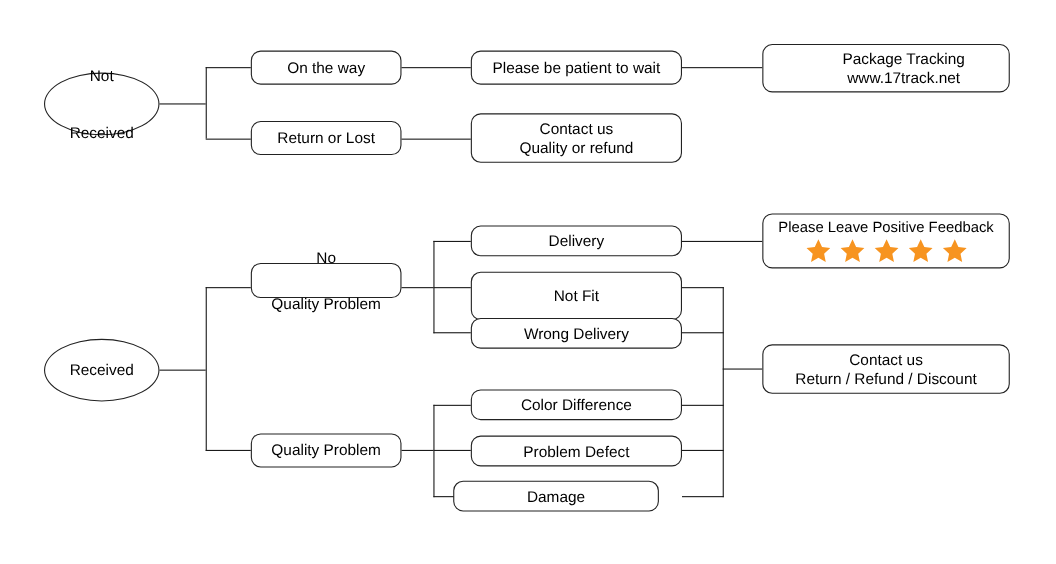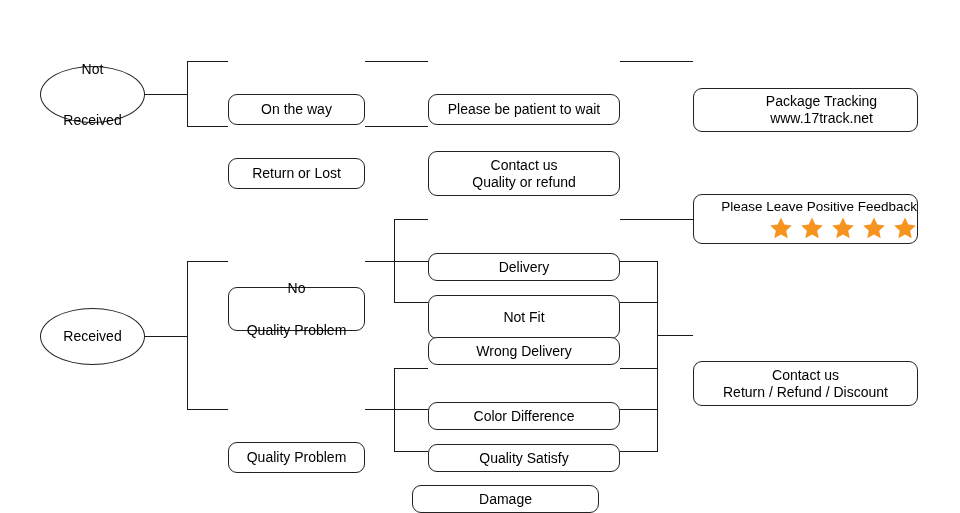--- a/index.html
+++ b/index.html
@@ -27,21 +27,20 @@
     display: flex;
     flex-direction: column;
     align-items: center;
     justify-content: center;
     text-align: center;
     color: #000000;
     z-index: 3;
   }
   .node.rounded {
     border-radius: 9px;
-    margin-top: 48px;
   }
   .node.ellipse {
     border-radius: 50%;
   }
   .node .line {
     display: block;
     line-height: 1.18;
     white-space: nowrap;
   }
   .fs14 { font-size: 14px; }
@@ -57,21 +56,21 @@
 
   
   .feedback {
     position: absolute;
     box-sizing: border-box;
     background: #ffffff;
     border: 1.3px solid #222222;
     border-radius: 9px;
     display: flex;
     flex-direction: column;
-    align-items: flex-end;
+    align-items: center;
     justify-content: center;
     z-index: 3;
     padding-top: 2px;
   }
   .feedback .fb-text {
     font-size: 13.5px;
     color: #000000;
     white-space: nowrap;
     line-height: 1.1;
     margin-bottom: 1px;
@@ -134,21 +133,21 @@
 
   <div class="node ellipse" style="left:40px; top:308px; width:105px; height:57px;">
     <span class="line fs14">Received</span>
   </div>
 
   <div class="conn h" style="left:145px; top:336px; width:42px;"></div>
   <div class="conn v" style="left:187px; top:261px; height:149px;"></div>
   <div class="conn h" style="left:187px; top:261px; width:41px;"></div>
   <div class="conn h" style="left:187px; top:409px; width:41px;"></div>
 
-  <div class="node rounded" style="left:228px; top:239px; width:137px; height:44px;gap:25px;">
+  <div class="node rounded" style="left:228px; top:239px; width:137px; height:32px;gap:25px;">
     <span class="line fs14">No</span>
     <span class="line fs14">Quality Problem</span>
   </div>
 
   <div class="conn h" style="left:365px; top:261px; width:29px;"></div>
   <div class="conn v" style="left:394px; top:219px; height:84px;"></div>
   <div class="conn h" style="left:394px; top:219px; width:34px;"></div>
   <div class="conn h" style="left:394px; top:261px; width:34px;"></div>
   <div class="conn h" style="left:394px; top:302px; width:34px;"></div>
 
@@ -169,21 +168,21 @@
   <div class="conn h" style="left:365px; top:409px; width:29px;"></div>
   <div class="conn v" style="left:394px; top:368px; height:84px;"></div>
   <div class="conn h" style="left:394px; top:368px; width:34px;"></div>
   <div class="conn h" style="left:394px; top:409px; width:34px;"></div>
   <div class="conn h" style="left:394px; top:451px; width:34px;"></div>
 
   <div class="node rounded" style="left:428px; top:354px; width:192px; height:28px;">
     <span class="line fs14">Color Difference</span>
   </div>
   <div class="node rounded" style="left:428px; top:396px; width:192px; height:28px;">
-    <span class="line fs14">Quality Satisfy</span>
+    <span class="line fs14">Problem Defect</span>
   </div>
   <div class="node rounded" style="left:412px; top:437px; width:187px; height:28px;">
     <span class="line fs14">Damage</span>
   </div>
 
   <div class="conn h" style="left:620px; top:219px; width:73px;"></div>
 
   <div class="conn h" style="left:620px; top:261px; width:38px;"></div>
   <div class="conn h" style="left:620px; top:302px; width:38px;"></div>
   <div class="conn h" style="left:620px; top:368px; width:38px;"></div>

